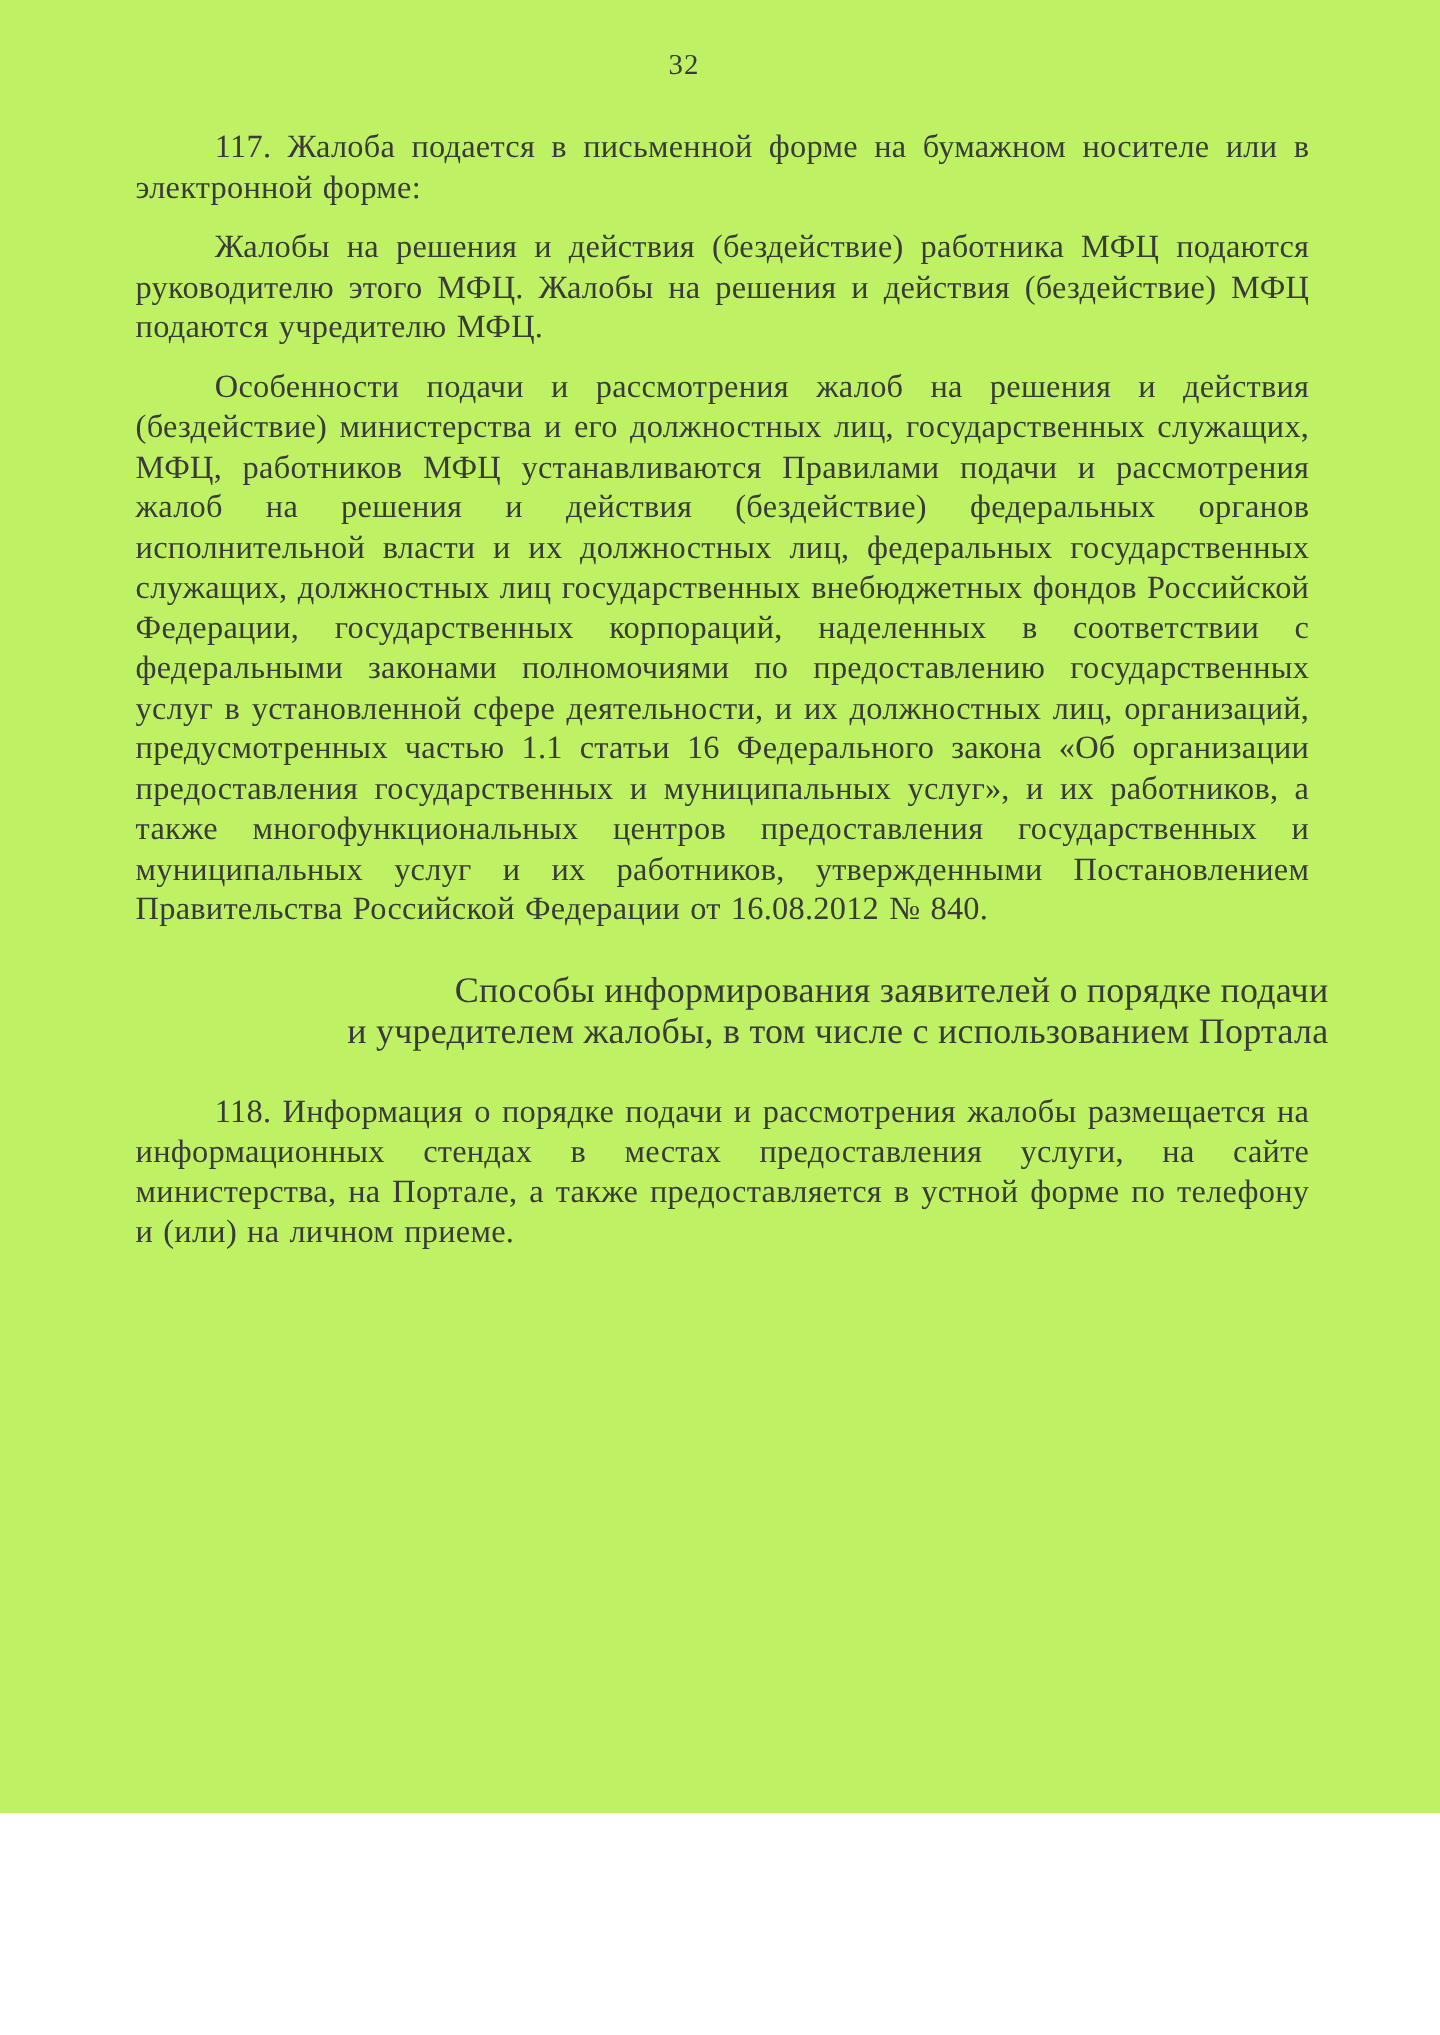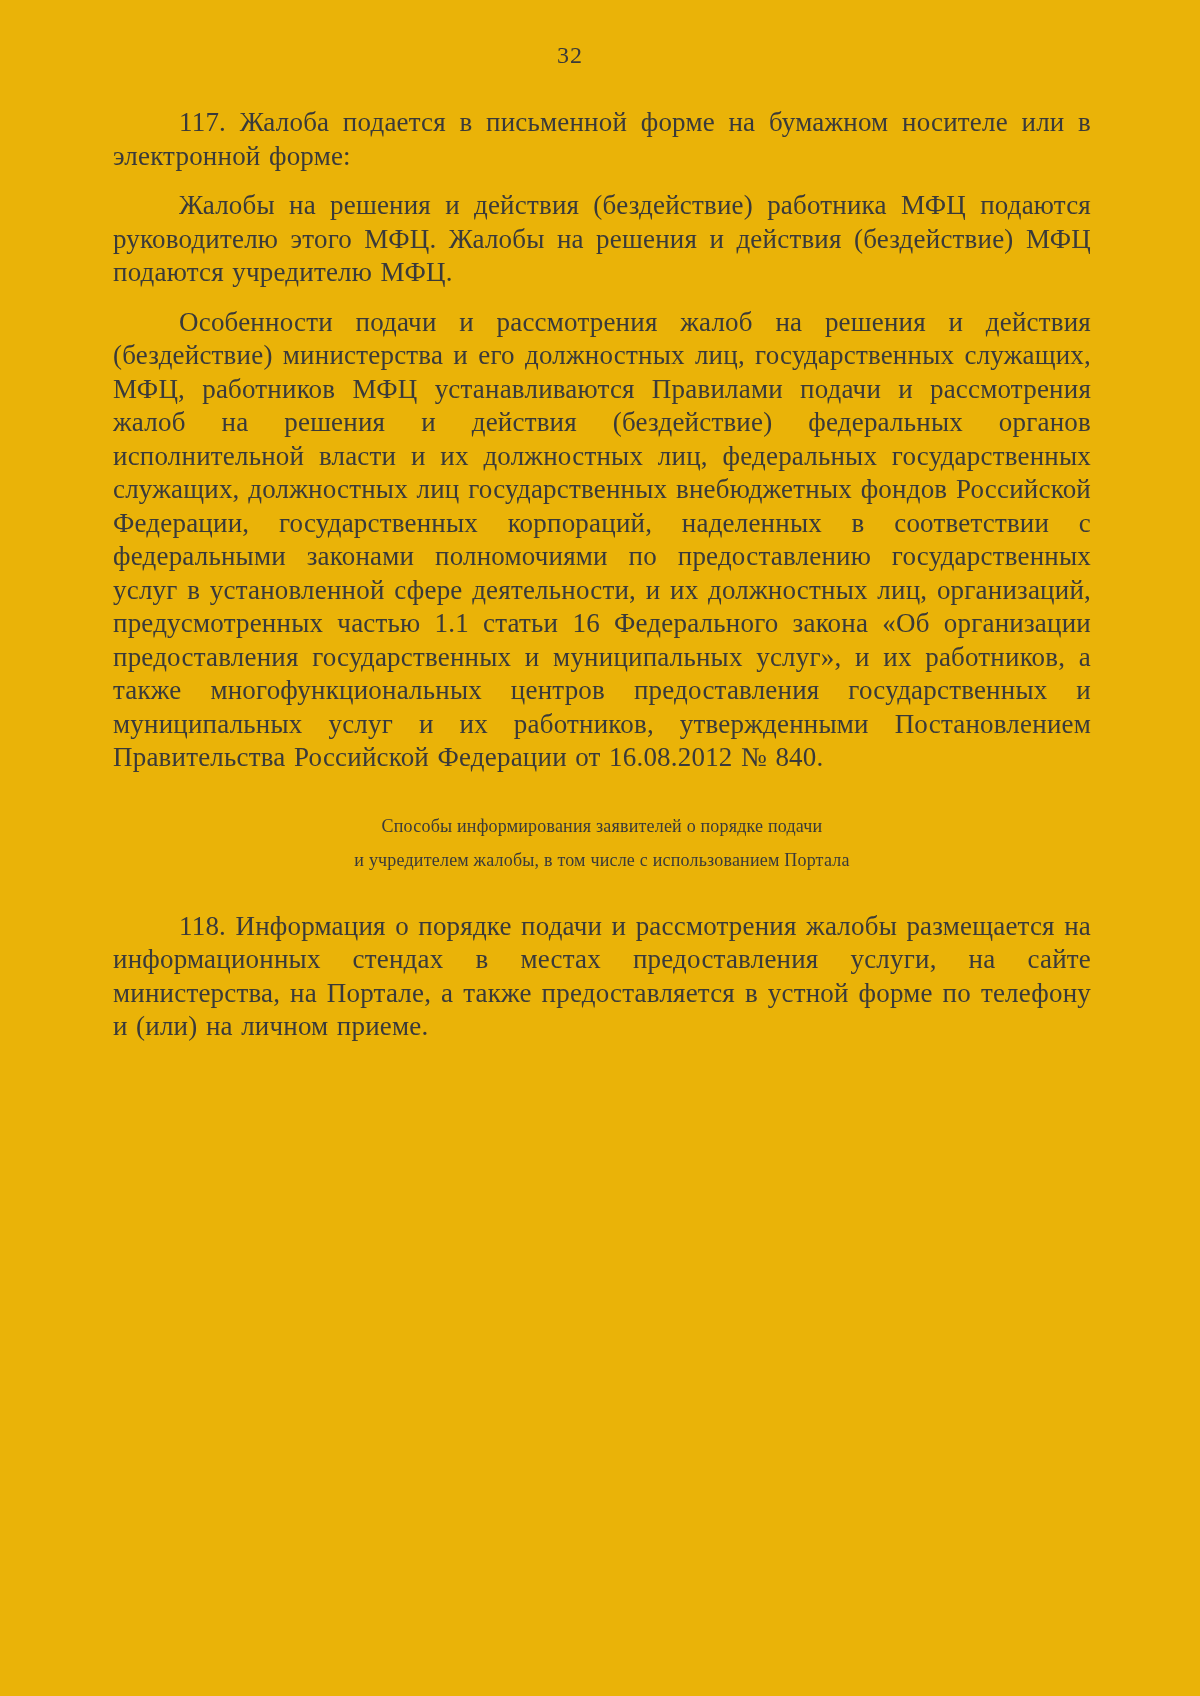--- a/index.html
+++ b/index.html
@@ -3,22 +3,22 @@
 <meta charset="utf-8">
 <style>
   html, body {
     margin: 0;
     padding: 0;
     background: #ffffff;
   }
   .page {
     position: relative;
     width: 1200px;
-    height: 1696px;
-    background: #eab308;
+    height: 1511px;
+    background: #bef264;
     font-family: "Liberation Serif", "DejaVu Serif", serif;
     color: #3a3a3a;
     overflow: hidden;
   }
   .page-number {
     position: absolute;
     top: 42px;
     left: 0;
     width: 1140px; 
     text-align: center;
@@ -35,22 +35,22 @@
     margin: 16px;
     font-size: 27px;
     line-height: 33.5px;
     text-align: justify;
     text-indent: 66px;
     letter-spacing: 0.2px;
     word-spacing: 1.5px;
   }
   .section-heading {
     margin: 34px 0 33px 0;
-    text-align: center;
-    font-size: 18px;
+    text-align: right;
+    font-size: 30px;
     line-height: 34px;
     letter-spacing: 0.2px;
   }
 </style>
 </head>
 <body>
 
 <div class="page">
   <div class="page-number">32</div>
 

